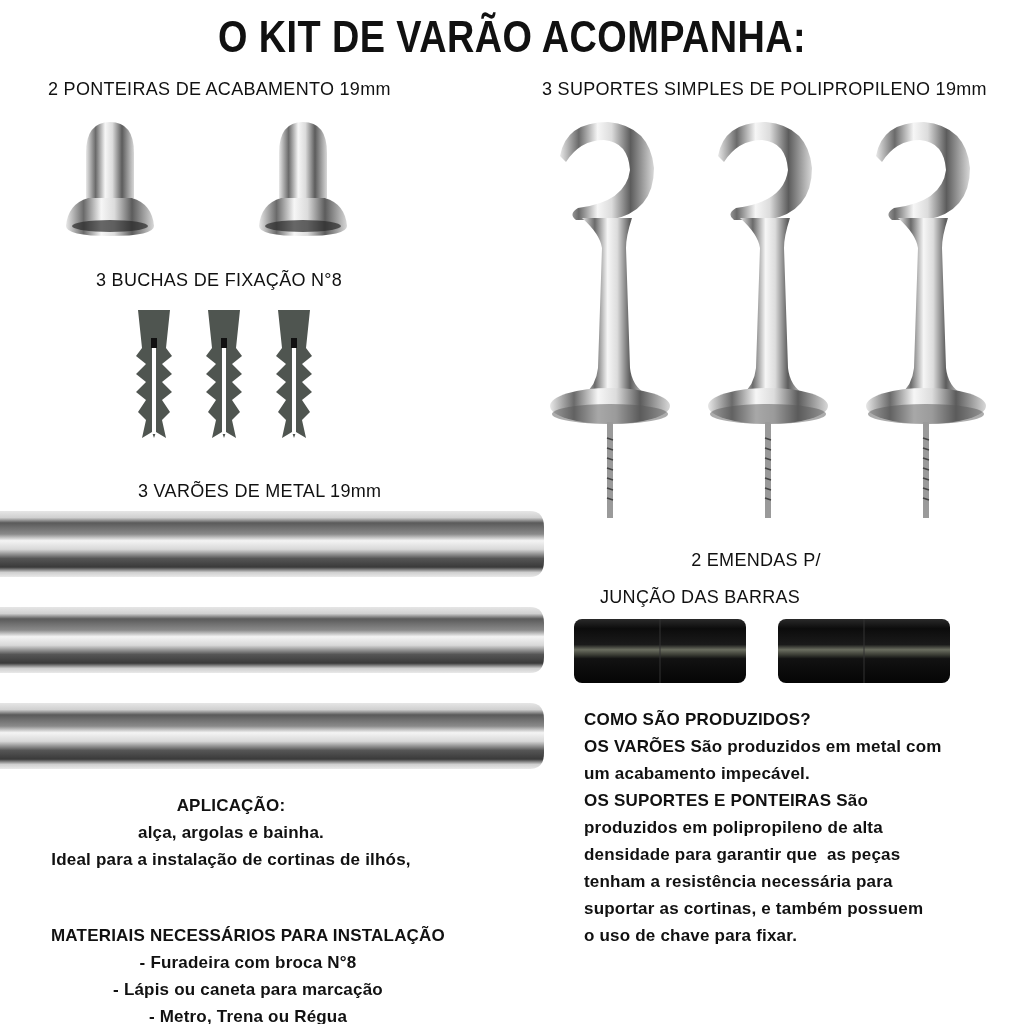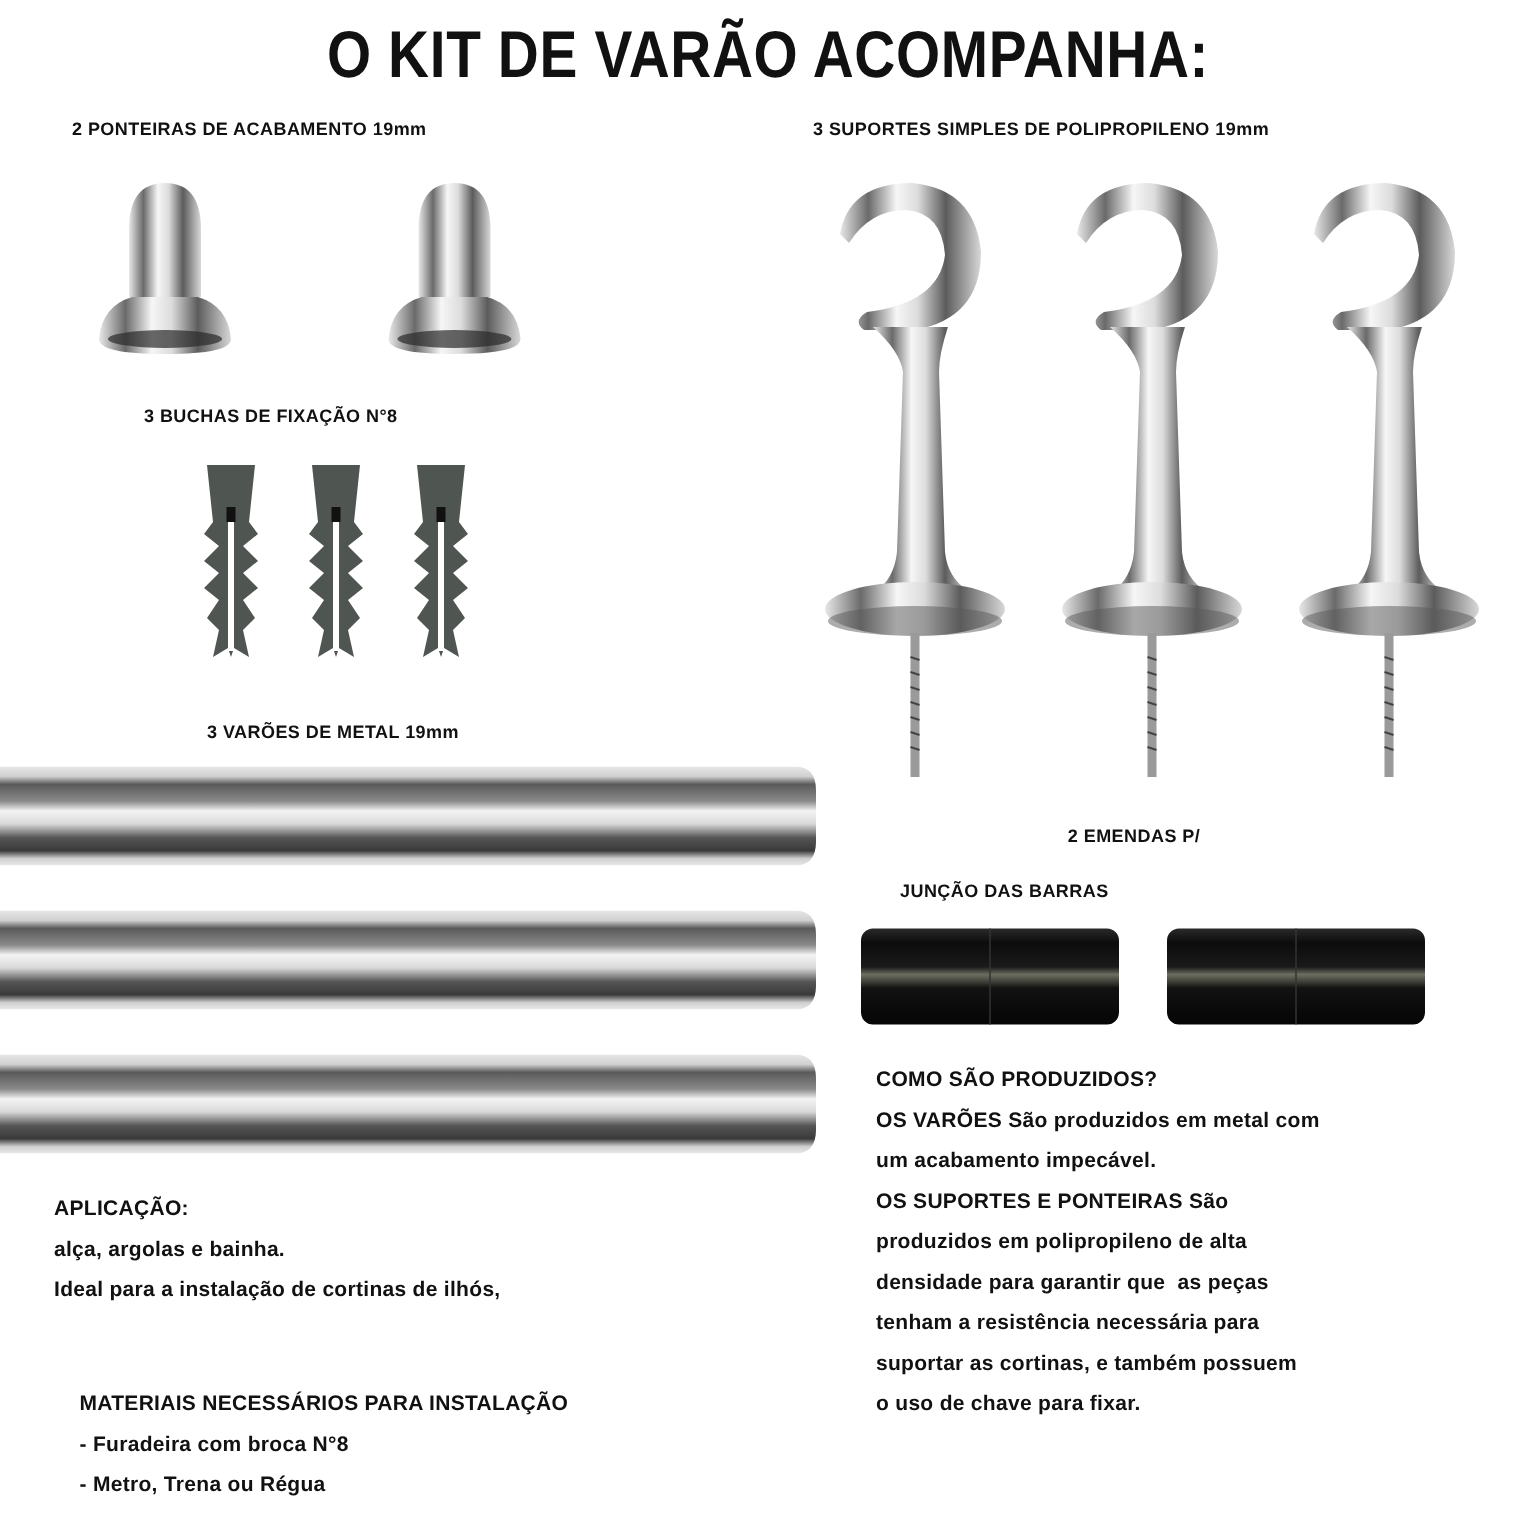--- a/index.html
+++ b/index.html
@@ -1,21 +1,21 @@
 <!DOCTYPE html>
 <html><head>
 <meta charset="utf-8">
 <style>
   html, body { margin:0; padding:0; background:#ffffff; }
   body { width:1024px; height:1024px; position:relative; overflow:hidden; font-family:"Liberation Sans", "DejaVu Sans", sans-serif; color:#111; }
   .abs { position:absolute; }
   .title { left:0; top:12px; width:1024px; text-align:center; font-size:44px; font-weight:900; letter-spacing:0.5px; transform:scaleX(0.86); transform-origin:center; font-family:"Liberation Sans", sans-serif; }
-  .label { font-weight:700; font-size:12px; white-space:nowrap; letter-spacing:0.3px; }
-  .body-text { font-weight:700; font-size:14px; line-height:27px; letter-spacing:0.2px; }
-  .right { text-align:left;padding-left:36px; }
+  .label { font-weight:400; font-size:18px; white-space:nowrap; letter-spacing:0.3px; }
+  .body-text { font-weight:700; font-size:17px; line-height:27px; letter-spacing:0.2px; }
+  .right { text-align:center; }
   svg { display:block; }
 </style>
 </head>
 <body>
 
 <svg width="0" height="0" style="position:absolute">
   <defs>
     <linearGradient id="rodGrad" x1="0" y1="0" x2="0" y2="1">
       <stop offset="0" stop-color="#e6e6e6"></stop>
       <stop offset="0.1" stop-color="#d0d0d0"></stop>
@@ -147,20 +147,21 @@
 
 <div class="abs body-text right" style="left:0; top:792px; width:462px;">
   <div>APLICAÇÃO:</div>
   <div>alça, argolas e bainha.</div>
   <div>Ideal para a instalação de cortinas de ilhós,</div>
 </div>
 
 <div class="abs body-text right" style="left:17px; top:902px; width:462px;margin-top:20px;">
   <div>MATERIAIS NECESSÁRIOS PARA INSTALAÇÃO</div>
   <div>- Furadeira com broca N°8</div>
+  <div>- Lápis ou caneta para marcação</div>
   <div>- Metro, Trena ou Régua</div>
 </div>
 
 <div class="abs body-text" style="left:584px; top:706px; width:430px;">
   <div>COMO SÃO PRODUZIDOS?</div>
   <div><span>OS VARÕES</span><span> São produzidos em metal com</span></div>
   <div><span>um acabamento impecável.</span></div>
   <div><span>OS SUPORTES E PONTEIRAS</span><span> São</span></div>
   <div><span>produzidos em polipropileno de alta</span></div>
   <div style="white-space:pre;"><span>densidade para garantir que  as peças</span></div>

